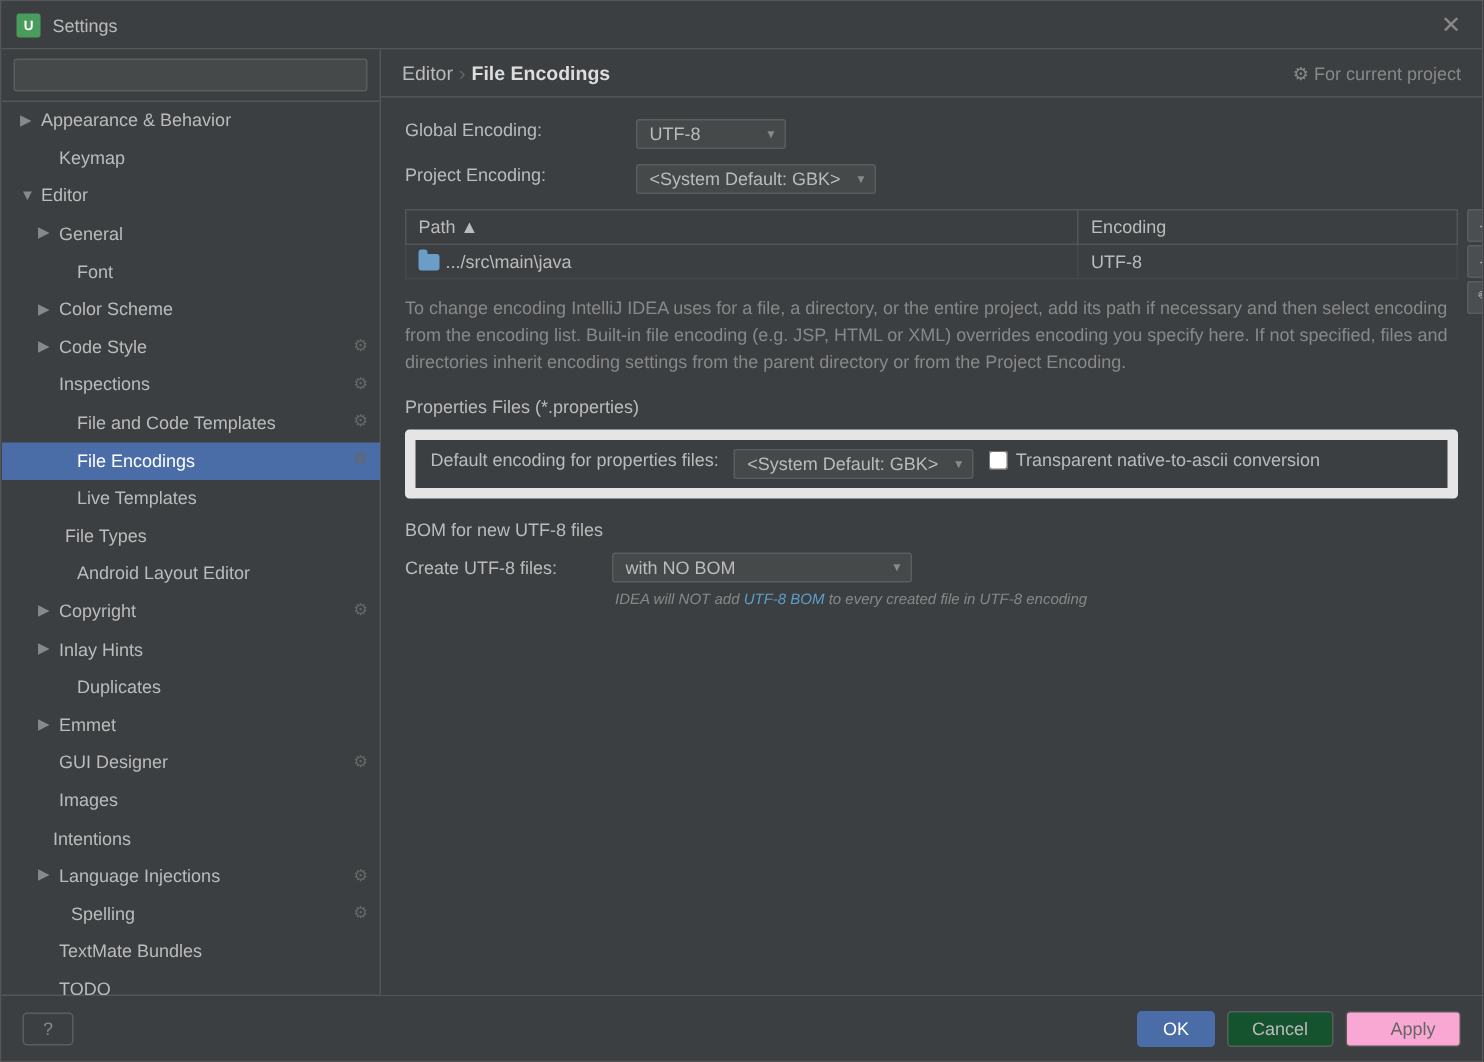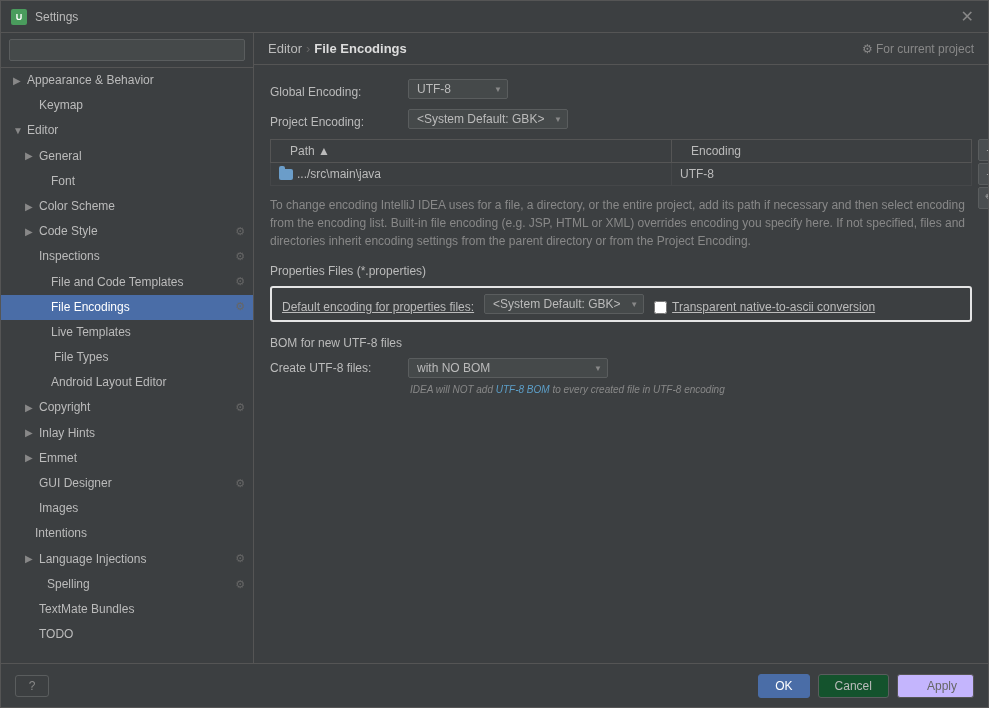--- a/index.html
+++ b/index.html
@@ -144,23 +144,23 @@
       flex: 1;
       overflow-y: auto;
       padding: 14px 16px;
       background: #3c3f41;
     }
     .main-content::-webkit-scrollbar { width: 8px; }
     .main-content::-webkit-scrollbar-track { background: #3c3f41; }
     .main-content::-webkit-scrollbar-thumb { background: #555; border-radius: 4px; }
     .form-row {
       display: flex;
-      align-items: flex-end;
+      align-items: flex-start;
       margin-bottom: 10px;
-      gap: 8px;
+      gap: 24px;
     }
     .form-label {
       color: #bbbbbb;
       font-size: 12px;
       min-width: 130px;
     }
     .dropdown {
       background: #45494a;
       border: 1px solid #5a5d5e;
       color: #bbbbbb;
@@ -192,21 +192,21 @@
       border-collapse: collapse;
       margin-bottom: 10px;
     }
     .encoding-table-wrapper {
       position: relative;
       margin-bottom: 10px;
     }
     .encoding-table th {
       background: #3c3f41;
       border: 1px solid #555;
-      padding: 4px 19px;
+      padding: 4px 8px;
       text-align: left;
       color: #bbbbbb;
       font-weight: normal;
       font-size: 12px;
     }
     .encoding-table td {
       border: 1px solid #454749;
       padding: 4px 8px;
       font-size: 12px;
       color: #bbbbbb;
@@ -248,29 +248,28 @@
       line-height: 1.5;
       margin-bottom: 14px;
       margin-top: 4px;
     }
     .section-title {
       color: #bbbbbb;
       font-size: 12px;
       margin-bottom: 8px;
     }
     .highlighted-box {
-      border: 2px solid #e5e5e5;
+      border: 7px solid #e5e5e5;
       border-radius: 3px;
       padding: 6px 10px;
       display: flex;
-      align-items: flex-end;
+      align-items: flex-start;
       gap: 10px;
       margin-bottom: 14px;
       background: transparent;
-      text-decoration: underline;
     }
     .checkbox-label {
       display: flex;
       align-items: center;
       gap: 5px;
       cursor: pointer;
       color: #bbbbbb;
       font-size: 12px;
     }
     .checkbox-input {
@@ -328,21 +327,21 @@
     .btn-primary {
       background: #4a6da7;
       border-color: #4a6da7;
       color: #ffffff;
     }
     .btn-default {
       background: #14532d;
       color: #bbbbbb;
     }
     .btn-disabled {
-      background: #c4b5fd;
+      background: #f9a8d4;
       color: #666;
       border-color: #555;
       cursor: default;
       padding-left: 29px;
     }
     .path-cell {
       display: flex;
       align-items: center;
     }
     select.dropdown { min-width: 100px; }
@@ -409,36 +408,40 @@
           </div>
           <div class="tree-item selected" style="padding-left: 36px;">
             <span class="arrow"></span>
             <span>File Encodings</span>
             <span class="gear-icon">⚙</span>
           </div>
           <div class="tree-item" style="padding-left: 36px;">
             <span class="arrow"></span>
             <span>Live Templates</span>
           </div>
-          <div class="tree-item" style="padding-left: 39px;">
+          <div class="tree-item" style="padding-left: 28px;">
             <span class="arrow"></span>
             <span>File Types</span>
           </div>
           <div class="tree-item" style="padding-left: 36px;">
             <span class="arrow"></span>
             <span>Android Layout Editor</span>
           </div>
           <div class="tree-item" style="padding-left: 24px;">
             <span class="arrow">▶</span>
             <span>Copyright</span>
             <span class="gear-icon">⚙</span>
           </div>
           <div class="tree-item" style="padding-left: 24px;">
             <span class="arrow">▶</span>
             <span>Inlay Hints</span>
+          </div>
+          <div class="tree-item" style="padding-left: 36px;">
+            <span class="arrow"></span>
+            <span>Duplicates</span>
           </div>
           <div class="tree-item" style="padding-left: 24px;">
             <span class="arrow">▶</span>
             <span>Emmet</span>
           </div>
           <div class="tree-item" style="padding-left: 24px;">
             <span class="arrow"></span>
             <span>GUI Designer</span>
             <span class="gear-icon">⚙</span>
           </div>

